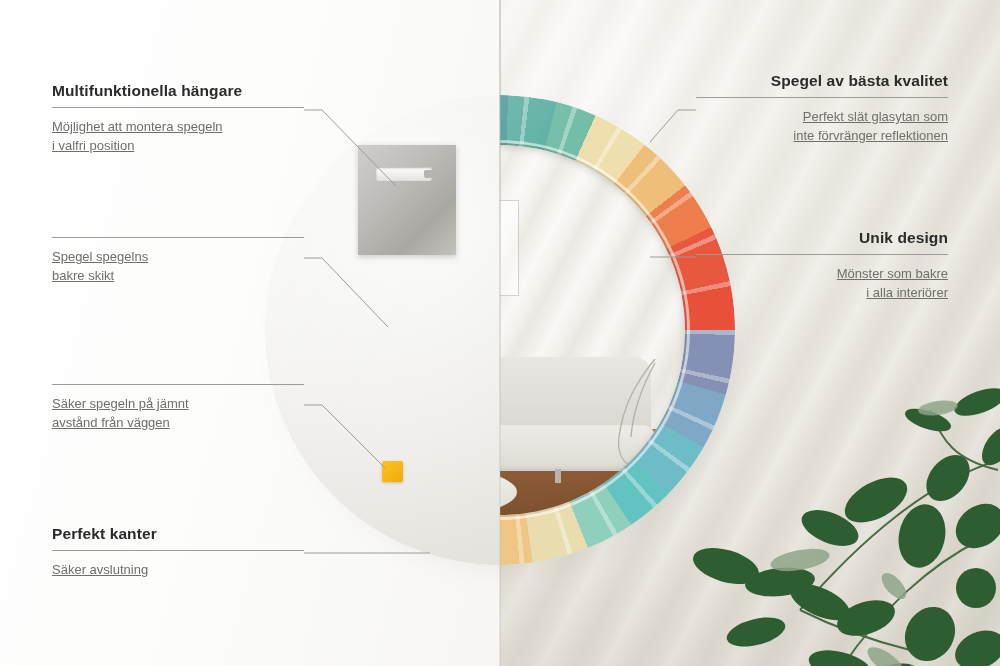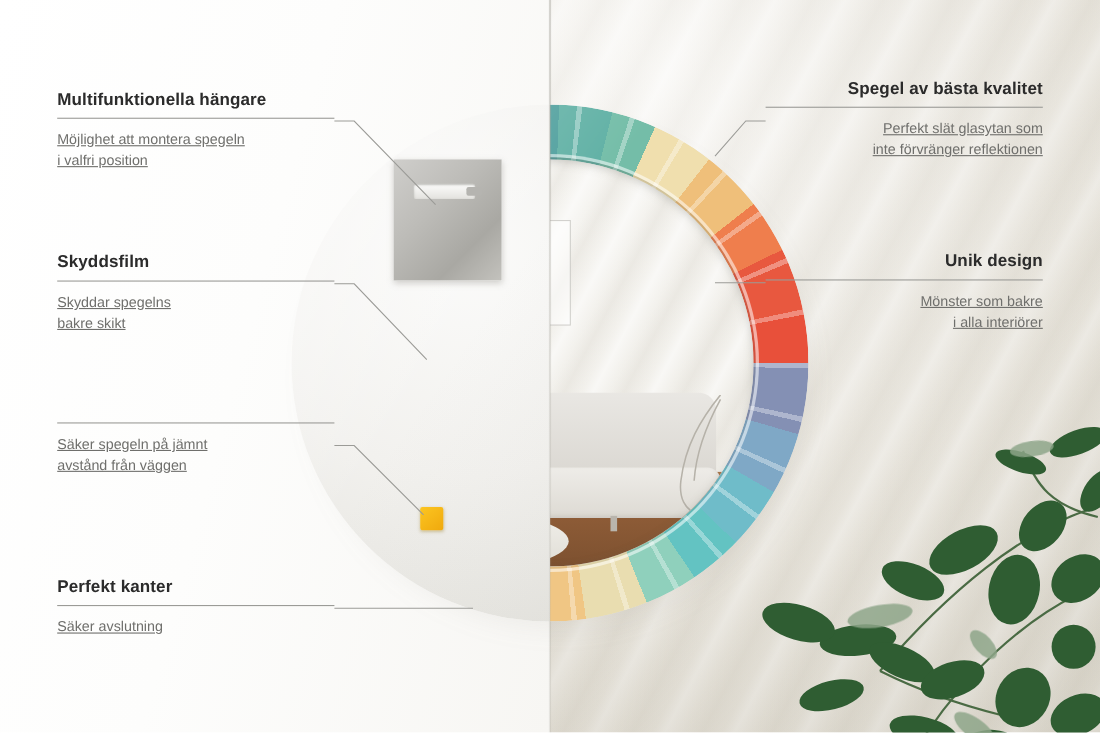--- a/index.html
+++ b/index.html
@@ -330,23 +330,22 @@
   </svg>
 
   <div class="callout left-callout" style="top:82px">
     <div class="title">Multifunktionella hängare</div>
     <div class="rule"></div>
     <div class="desc">Möjlighet att montera spegeln
 i valfri position</div>
   </div>
 
   <div class="callout left-callout" style="top:230px">
-    <div class="title">Skyddsfilm</div>
-    <div class="rule"></div>
-    <div class="desc">Skyddar spegelns
+    <div class="rule"></div>
+    <div class="desc">Spegel spegelns
 bakre skikt</div>
   </div>
 
   <div class="callout left-callout" style="top:377px">
     <div class="rule"></div>
     <div class="desc">Säker spegeln på jämnt
 avstånd från väggen</div>
   </div>
 
   <div class="callout left-callout" style="top:525px">

